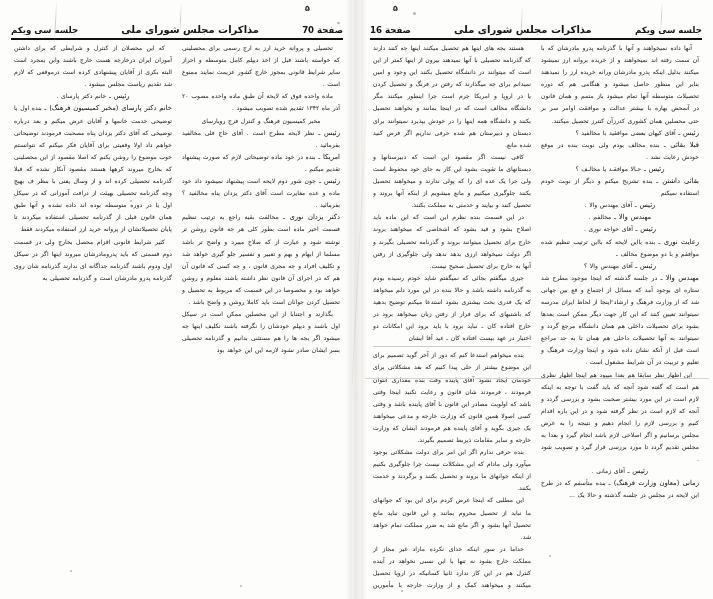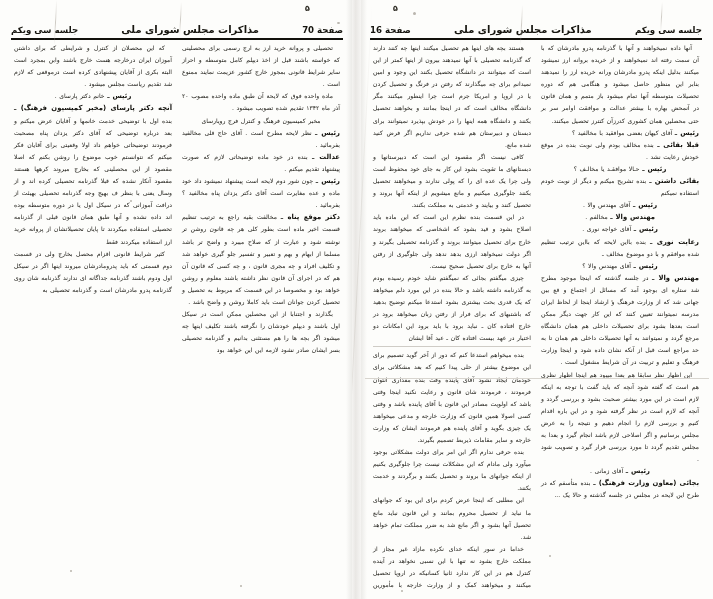--- a/index.html
+++ b/index.html
@@ -92,21 +92,21 @@
     color: #1b1a14;
     padding: 0 5px;
     overflow: hidden;
     word-spacing: .6px;
   }
   .col.sep { border-left: none; }
 
   .col p { margin: 0 0 0 0; text-indent: 7px; }
   .col p.noind { text-indent: 0; }
   .speaker {
-    font-weight: bold;
+    font-weight: normal;
     font-size: 6.8px;
     color: #100f0a;
     margin-top: 36px;
   }
   .center-line { text-align: center; text-indent: 0; }
   .scan-rule {
     display: block;
     border: 0;
     border-top: 1px solid #cfccc6;
     margin: 2px 0 2px 0;
@@ -206,21 +206,21 @@
           <span class="speaker">مهندس والا ـ</span>
           <span>در جلسه گذشته که اینجا موجود مطرح شد ستاره ای بوجود آمد که مسائل از اجتماع و قع بین جهانی شد که از وزارت فرهنگ و ارشاد اینجا از لحاظ ایران مدرسه نمیتوانند تعیین کنند که این کار جهت دیگر ممکن است بعدها بشود برای تحصیلات داخلی هم همان دانشگاه مرجع گردد و نمیتوانند به آنها تحصیلات داخلی هم همان تا به حد مراجع است قبل از آنکه نشان داده شود و اینجا وزارت فرهنگ و تعلیم و تربیت در آن شرایط مشغول است .</span>
         </p>
         <p>این اظهار نظر سابقا هم بعدا میبود هم اینجا اظهار نظری هم است که گفته شود آنچه که باید گفت با توجه به اینکه لازم است در این مورد بیشتر صحبت بشود و بررسی گردد و آنچه که لازم است در نظر گرفته شود و در این باره اقدام کنیم و بررسی لازم را انجام دهیم و نتیجه را به عرض مجلس برسانیم و اگر اصلاحی لازم باشد انجام گیرد و بعدا به مجلس تقدیم گردد تا مورد بررسی قرار گیرد و تصویب شود .</p>
 
         <p class="noind center-line">
           <span class="speaker">رئیس ـ</span>
           <span>آقای زمانی .</span>
         </p>
         <p class="noind">
-          <span class="speaker">بجائی (معاون وزارت فرهنگ) ـ</span>
+          <span class="speaker">زمانی (معاون وزارت فرهنگ) ـ</span>
           <span>بنده متأسفم که در طرح این لایحه در مجلس در جلسه گذشته و حالا یک ...</span>
         </p>
       </div>
 
       <div class="col">
         <p>هستند بچه های اینها هم تحصیل میکنند اینها چه کنند دارند که گذرنامه تحصیلی با آنها نمیدهند بیرون از اینها کمتر از این است که میتوانند در دانشگاه تحصیل بکنند این وجود و امین نمیدانم برای چه میگذارند که رفتن در فرنگ و تحصیل کردن یا در اروپا و امریکا جرم است چرا اینطور میکنند مگر دانشگاه مخالف است که در اینجا بمانند و بخواهند تحصیل بکنند و دانشگاه همه اینها را در خودش بپذیرد نمیتوانند برای دبستان و دبیرستان هم شده حرفی نداریم اگر فرض کنید شده مانع.</p>
         <p>کافی نیست اگر مقصود این است که دبیرستانها و دبستانهای ما تقویت بشود این کار به جای خود محفوظ است ولی چرا یک عده ای را که پولی ندارند و میخواهند تحصیل بکنند جلوگیری میکنیم و مانع میشویم از اینکه آنها بروند و تحصیل کنند و بیایند و خدمتی به مملکت بکنند.</p>
         <p>در این قسمت بنده نظرم این است که این ماده باید اصلاح بشود و قید بشود که اشخاصی که میخواهند بروند خارج برای تحصیل میتوانند بروند و گذرنامه تحصیلی بگیرند و اگر دولت نمیخواهد ارزی بدهد ندهد ولی جلوگیری از رفتن آنها به خارج برای تحصیل صحیح نیست.</p>
         <p>چیزی میگفتم بجائی که نمیگفتم شاید خودم رسیده بودم به گذرنامه داشته باشد و حالا بنده در این مورد دلم میخواهد که یک قدری بحث بیشتری بشود استدعا میکنم توضیح بدهید که باشتبهای که برای فرار از رفتن زبان میخواهد برود در خارج افتاده کان ـ نباید برود با باید برود این امکانات دو اختیار در عهد بیست افتاده کان ـ عید آقا ایشان</p>
         <hr class="scan-rule">
@@ -263,43 +263,43 @@
       <div class="col sep">
         <p>تحصیلی و پروانة خرید ارز به ارج رسمی برای محصلینی که خواسته باشند قبل از اخذ دیپلم کامل متوسطه و احراز سایر شرایط قانونی بمجوز خارج کشور عزیمت نمایند ممنوع است .</p>
         <p>مادة واحده فوق که لایحة آن طبق ماده واحده مصوب ۲۰ آذر ماه ۱۳۴۲ تقدیم شده تصویب میشود .</p>
         <p class="center-line noind">مخبر کمیسیون فرهنگ و کنترل فرج رویارسای</p>
 
         <p class="noind">
           <span class="speaker">رئیس ـ</span>
           <span>نظر لایحه مطرح است . آقای حاج قلی مخالفید بفرمائید .</span>
         </p>
         <p class="noind">
-          <span class="speaker">عدالت ـ</span>
+          <span class="speaker">امریکا ـ</span>
           <span>بنده در خود ماده توضیحاتی لازم که صورت پیشنهاد تقدیم میکنم .</span>
         </p>
         <p class="noind">
           <span class="speaker">رئیس ـ</span>
           <span>چون شور دوم لایحه است پیشنهاد نمیشود داد خود ماده و عده مغایرت است آقای دکتر یزدان پناه مخالفید ؟ بفرمائید .</span>
         </p>
         <p class="noind">
-          <span class="speaker">دکتر موقع پناه ـ</span>
+          <span class="speaker">دکتر یزدان نوری ـ</span>
           <span>مخالفت بقیه راجع به ترتیب تنظیم قسمت اخیر ماده است بطور کلی هر چه قانون روشن تر نوشته شود و عبارت از که صلاح میبرد و واضح تر باشد مسلما از ابهام و بهم و تعبیر و تفسیر جلو گیری خواهد شد و تکلیف افراد و چه مجری قانون ، و چه کسی که قانون آن هم که در اجرای آن قانون نظر داشته باشند معلوم و روشن خواهد بود و مخصوصا در این قسمت که مربوط به تحصیل و تحصیل کردن جوانان است باید کاملا روشن و واضح باشد .</span>
         </p>
         <p>بگذارند و اجتنابا از این محصلین ممکن است در سیکل اول باشند و دیپلم خودشان را نگرفته باشند تکلیف اینها چه میشود اگر بچه ها را هم مستثنی بدانیم و گذرنامه تحصیلی بسر ایشان صادر نشود لازمه این این خواهد بود</p>
       </div>
 
       <div class="col">
         <p>که این محصلان از کنترل و شرایطی که برای داشتن آموزان ایران درخارجه هست خارج باشند وابن بمجرد است البته بکری از آقایان پیشنهادی کرده است درموقعی که لازم شد تقدیم ریاست مجلس میشود .</p>
 
         <p class="noind center-line">
           <span class="speaker">رئیس ـ</span>
           <span>خانم دکتر پارسای .</span>
         </p>
         <p class="noind">
-          <span class="speaker">آنچه دکتر پارسای (مخبر کمیسیون فرهنگ) ـ</span>
+          <span class="speaker">خانم دکتر پارسای (مخبر کمیسیون فرهنگ) ـ</span>
           <span>بنده اول با توضیحی خدمت خانمها و آقایان عرض میکنم و بعد درباره توضیحی که آقای دکتر یزدان پناه مصحبت فرمودند توضیحاتی خواهم داد اولا وقعیتی برای آقایان فکر میکنم که نتوانستم خوب موضوع را روشن بکنم که اصلا مقصود از این محصلینی که بخارج میروند کرهها هستند مقصود آنکار نشده که قبلا گذرنامه تحصیلی کرده اند و از وسال یعنی با بنظر ف بهیچ وجه گذرنامه تحصیلی بهیئت از درافت آموزانی که در سیکل اول یا در دوره متوسطه بوده اند داده نشده و آنها طبق همان قانون قبلی از گذرنامه تحصیلی استفاده میکردند تا پایان تحصیلاتشان از پروانه خرید ارز استفاده میکردند فقط</span>
         </p>
         <p>کثیر شرایط قانونی اقزام محصل بخارج ولی در قسمت دوم قسمتی که باید پدرومادرشان میروند اینها اگر در سیکل اول ودوم باشند گذرنامه جداگانه ای ندارند گذرنامه شان روی گذرنامه پدرو مادرشان است و گذرنامه تحصیلی به</p>
       </div>
     </div>
 
     <div class="streak" style="left:55px; top:0; height:45px;"></div>
     <div class="streak" style="left:180px; top:2px; height:35px;"></div>
     <div class="speck" style="right:12px; top:22px; width:3px; height:2px;"></div>
     <div class="speck" style="left:70px; top:570px; width:2px; height:2px;"></div>

